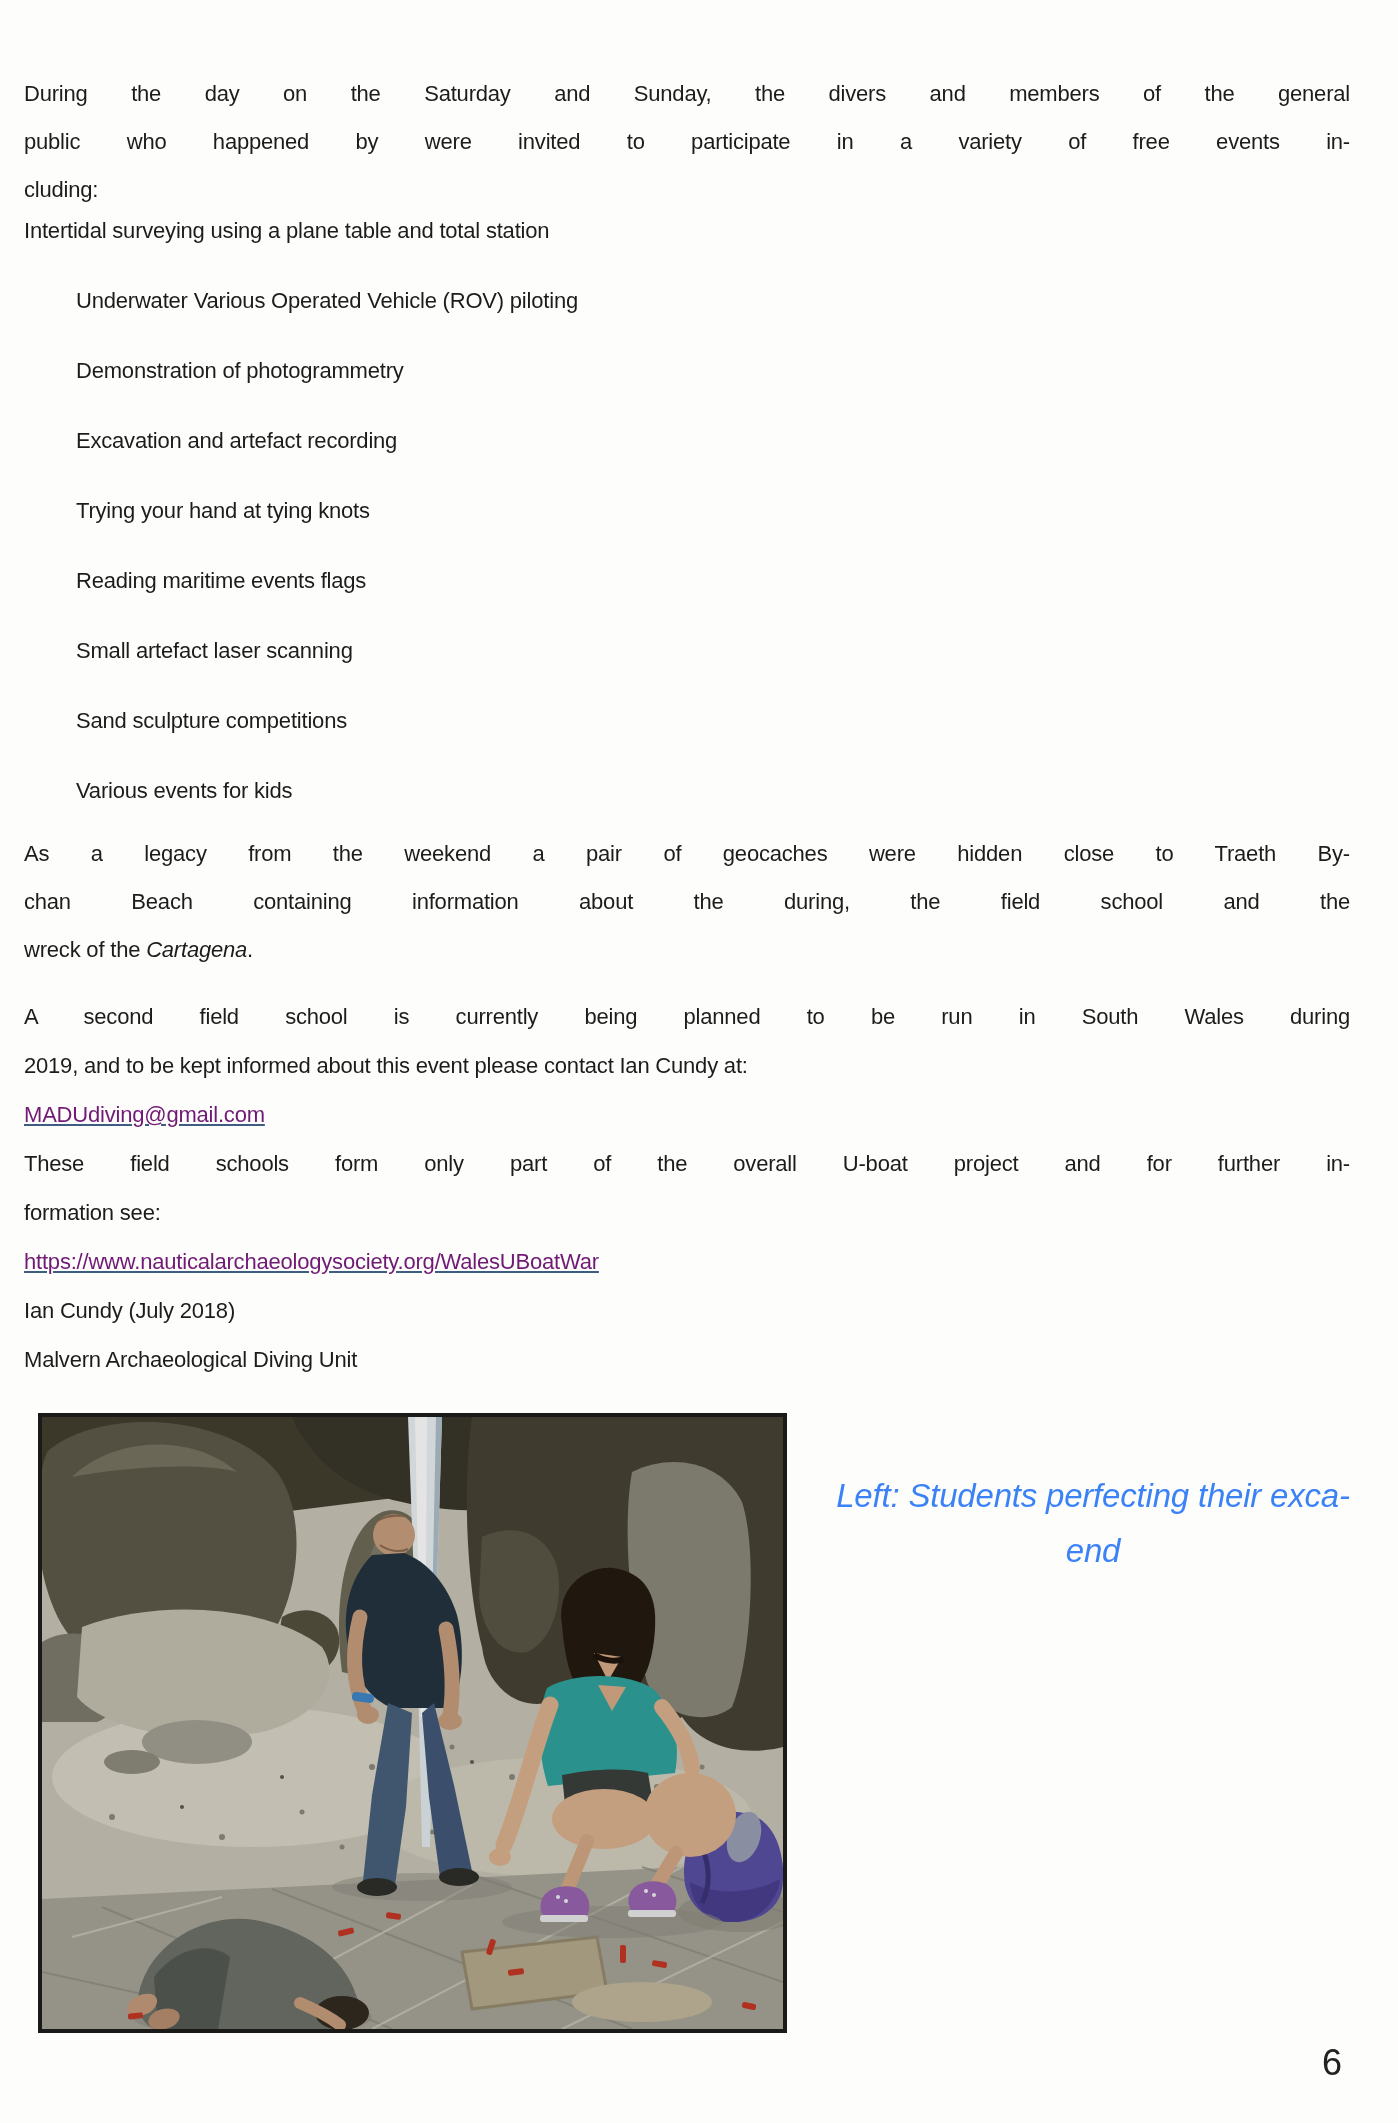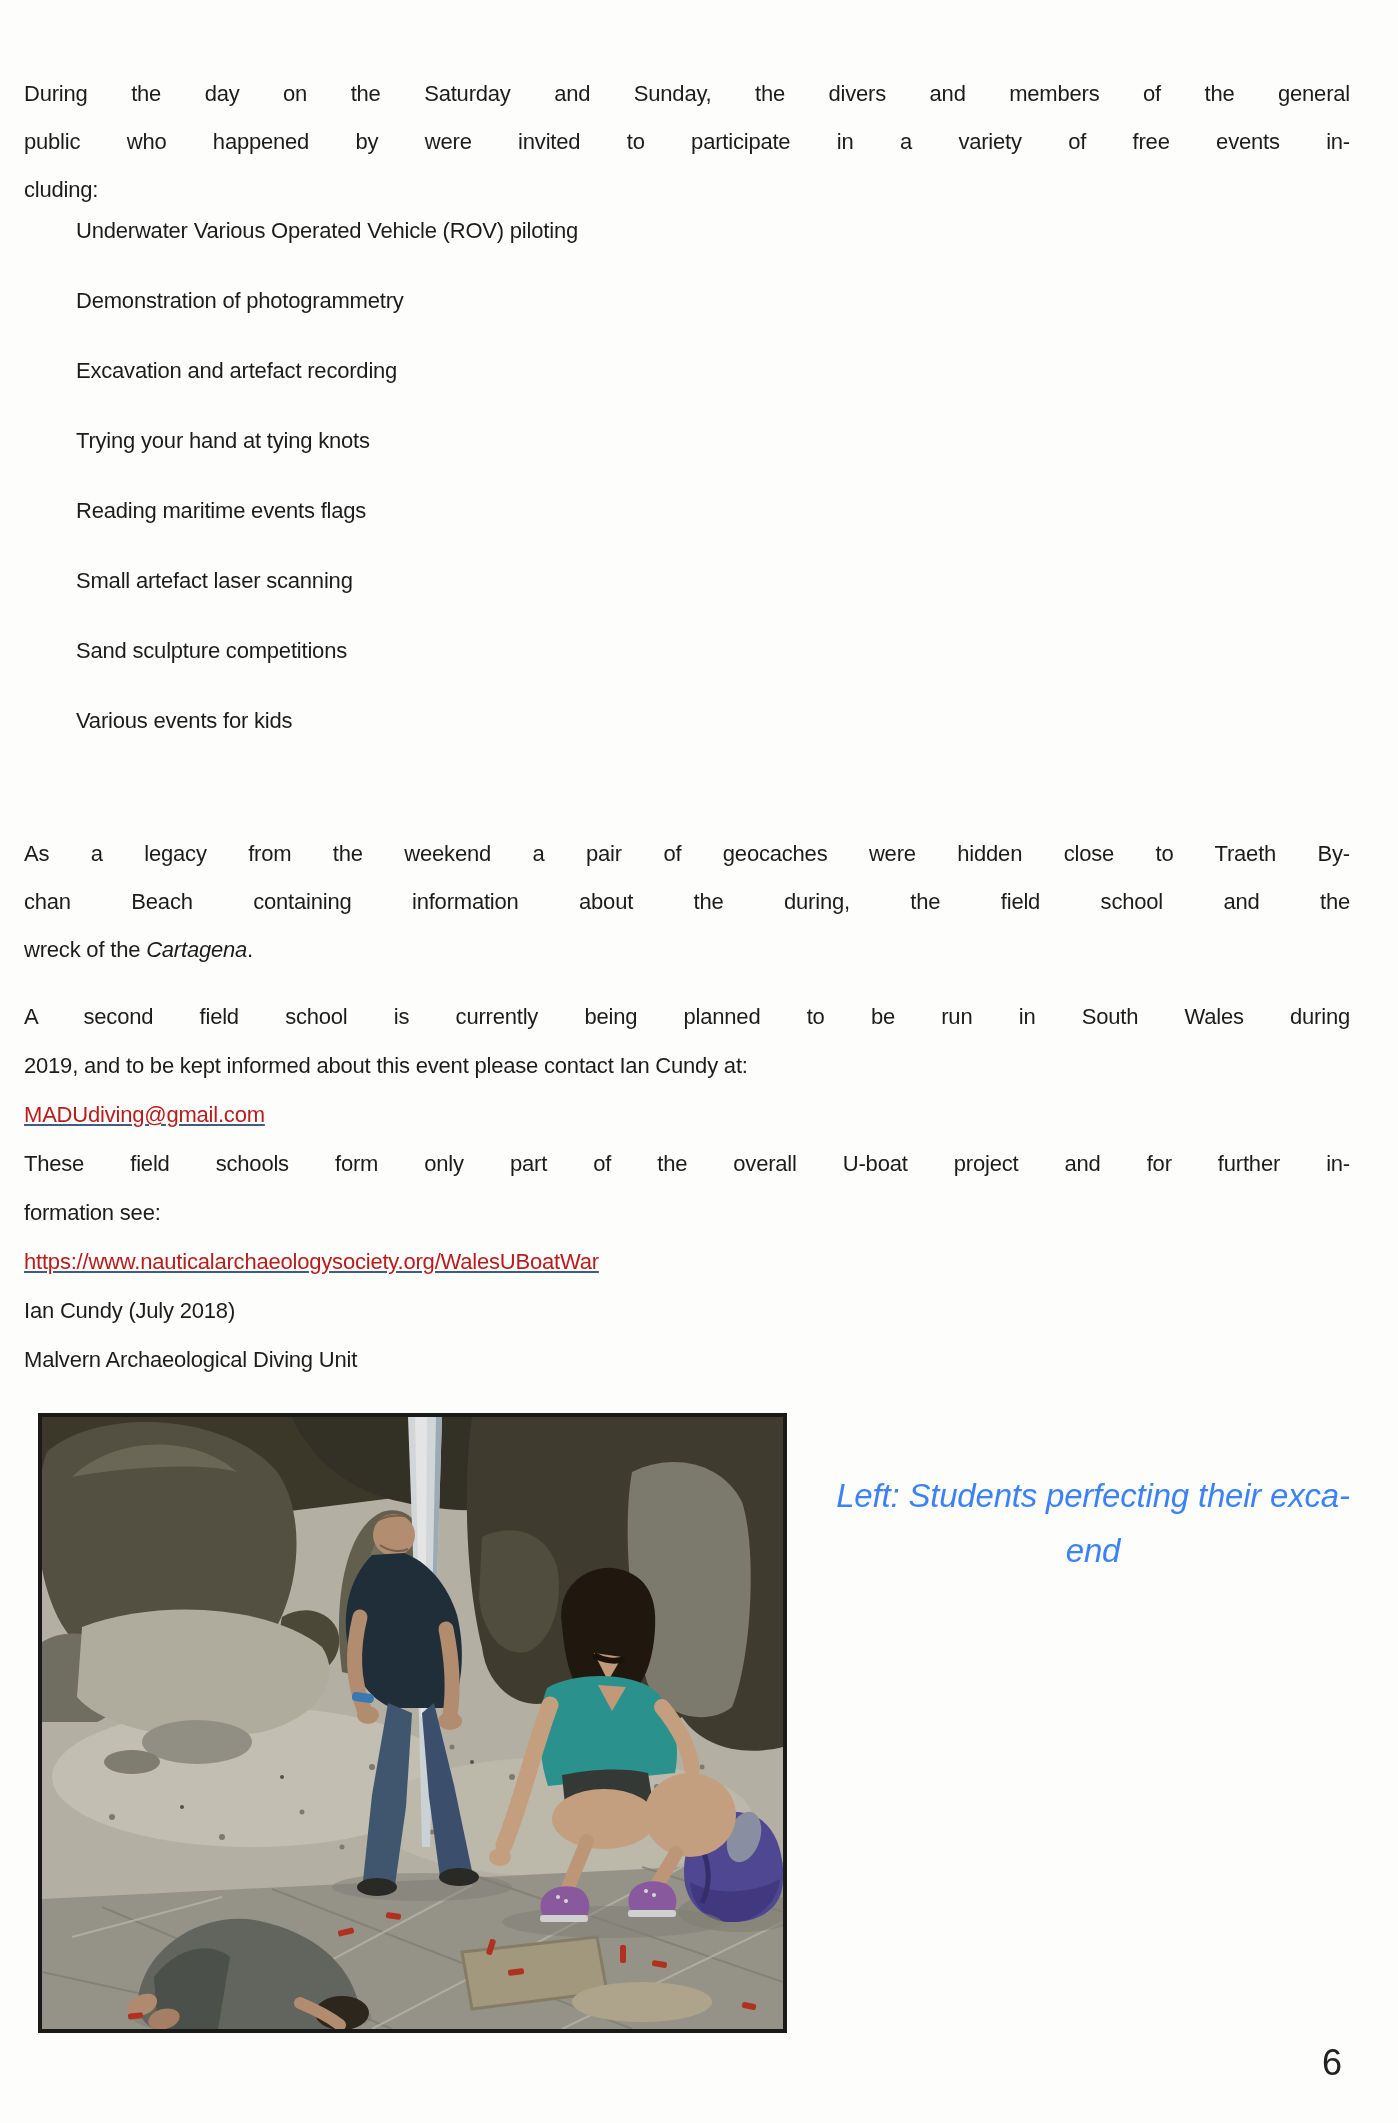--- a/index.html
+++ b/index.html
@@ -14,21 +14,21 @@
   }
   .tblock{position:absolute;left:24px;width:1326px;font-size:22px;letter-spacing:-0.2px;line-height:48px;}
   .tline{text-align:left;white-space:nowrap;}
   .jline{text-align:justify;text-align-last:justify;white-space:normal;}
   .intro{top:70px;}
   .events{top:207px;}
   .event-item{margin-bottom:22px;padding-left:52px;white-space:nowrap;}
   .event-item.lead{padding-left:0;}
   .legacy{top:830px;}
   .contact{top:992px;line-height:49px;}
-  .doc-link{color:#b91c1c;text-decoration:underline;text-decoration-color:#3f5d80;cursor:pointer;}
+  .doc-link{color:#701a75;text-decoration:underline;text-decoration-color:#3f5d80;cursor:pointer;}
   .photo-frame{
     position:absolute;left:38px;top:1413px;
     width:741px;height:612px;
     border:4px solid #1a1a18;
     background:#cbc7b9;
   }
   .photo-frame svg{display:block;width:100%;height:100%;}
   .caption{
     position:absolute;left:790px;top:1468px;width:606px;
     font-size:33px;font-style:italic;line-height:55px;
@@ -42,20 +42,21 @@
 
 <div class="page">
 
   <div class="tblock intro">
     <div class="jline">During the day on the Saturday and Sunday, the divers and members of the general</div>
     <div class="jline">public who happened by were invited to participate in a variety of free events in-</div>
     <div class="tline">cluding:</div>
   </div>
 
   <div class="tblock events">
+    <div class="event-item lead">Intertidal surveying using a plane table and total station</div>
     <div class="event-item">Underwater Various Operated Vehicle (ROV) piloting</div>
     <div class="event-item">Demonstration of photogrammetry</div>
     <div class="event-item">Excavation and artefact recording</div>
     <div class="event-item">Trying your hand at tying knots</div>
     <div class="event-item">Reading maritime events flags</div>
     <div class="event-item">Small artefact laser scanning</div>
     <div class="event-item">Sand sculpture competitions</div>
     <div class="event-item">Various events for kids</div>
   </div>
 

